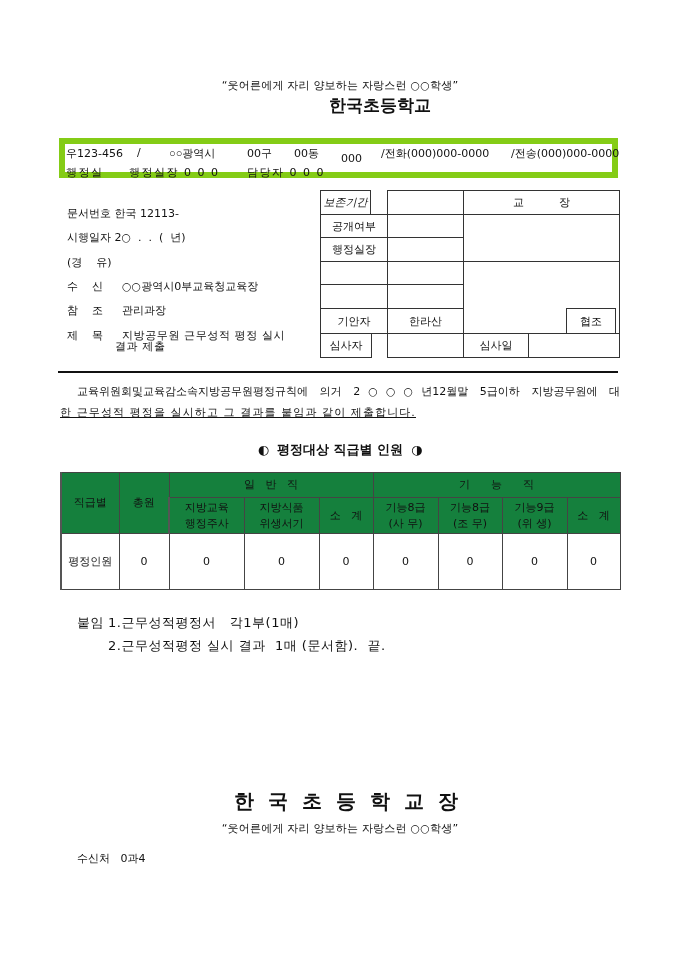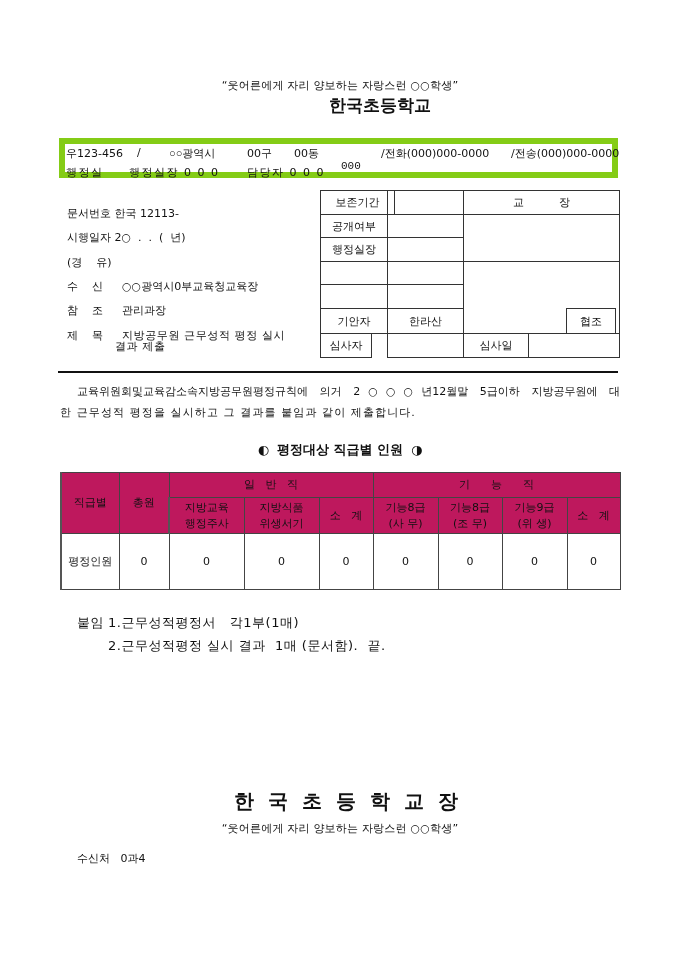--- a/index.html
+++ b/index.html
@@ -12,44 +12,44 @@
   #addr-box { position:absolute; left:59px; top:138px; width:559px; height:40px;
               border:6px solid #84cc16; box-sizing:border-box; }
   #addr-box span { position:absolute; white-space:pre; font-size:11px; }
   .info-line { position:absolute; left:60px; font-size:11px; white-space:pre; }
   .info-line .lbl { display:inline-block; width:55px; }
   .cell { position:absolute; box-sizing:border-box; border:1px solid #333;
           display:flex; align-items:center; justify-content:center; font-size:11px; white-space:pre; }
   #sep { position:absolute; left:58px; top:371px; width:560px; height:2px; background:#111; }
   .para { position:absolute; font-size:11px; white-space:nowrap; }
   #para1 { left:77px; top:384px; width:543px; text-align:justify; text-align-last:justify; }
-  #para2 { left:60px; top:405px; }
+  #para2 { left:60px; top:405px;text-decoration:underline; }
   #sec-title { top:441px; font-weight:bold; font-size:13px; font-family:"DejaVu Serif", serif; }
   #sec-title span { margin:0 4px; }
   table#grade { position:absolute; left:60px; top:472px; border-collapse:collapse; table-layout:fixed; width:559px; }
   #grade td { border:1px solid #444; text-align:center; vertical-align:middle; font-size:11px; padding:0; line-height:16px; }
-  #grade td.hd { background:#be185d; }
+  #grade td.hd { background:#15803d; }
   #grade tr.r1 { height:25px; } #grade tr.r2 { height:36px; } #grade tr.r3 { height:56px; }
   #grade td:first-child { border-left:2px solid #555; }
   .attach { position:absolute; font-size:13px; white-space:pre; }
   #bottom-title { top:788px; font-family:"DejaVu Serif", serif; font-weight:bold; font-size:20px; letter-spacing:14px; padding-left:26px; box-sizing:border-box; }
 </style>
 </head>
 <body>
 
 <div class="abs center slogan" style="top:78px;">“웃어른에게 자리 양보하는 자랑스런 ○○학생”</div>
 <div class="abs center title" style="top:94px;">한국초등학교</div>
 
 <div id="addr-box">
   <span style="left:1px; top:2px;">우123-456</span>
   <span style="left:72px; top:2px;">/</span>
   <span style="left:104px; top:2px;font-family:Liberation Serif, serif;">○○광역시</span>
   <span style="left:182px; top:2px;">00구</span>
   <span style="left:229px; top:2px;">00동</span>
-  <span style="left:276px; top:16px;font-family:Liberation Mono, monospace;">000</span>
+  <span style="left:276px; top:8px;">000</span>
   <span style="left:316px; top:2px;">/전화(000)000-0000</span>
   <span style="left:446px; top:2px;">/전송(000)000-0000</span>
   <span style="left:1px; top:21px; letter-spacing:1.5px;">행정실</span>
   <span style="left:64px; top:21px; letter-spacing:1.5px;">행정실장 0 0 0</span>
   <span style="left:182px; top:21px; letter-spacing:1.5px;">담당자 0 0 0</span>
 </div>
 
 <div class="info-line" style="top:193px;">
   <span>문서번호</span> <span>한국 12113-</span>
 </div>
@@ -64,21 +64,21 @@
 </div>
 <div class="info-line" style="top:290px;">
   <span class="lbl">참    조</span><span>관리과장</span>
 </div>
 <div class="info-line" style="top:315px;">
   <span class="lbl">제    목</span><span style="letter-spacing:0.6px;">지방공무원 근무성적 평정 실시</span>
 </div>
 <div class="info-line" style="top:339px; left:115px; letter-spacing:0.6px;">결과 제출</div>
 
 <div>
-  <div class="cell" style="left:320px;top:190px;width:75px;height:25px;">보존기간</div>
+  <div class="cell" style="left:320px;top:190px;width:51px;height:25px;font-style:italic;">보존기간</div>
   <div class="cell" style="left:387px;top:190px;width:77px;height:25px;"></div>
   <div class="cell" style="left:463px;top:190px;width:157px;height:25px;">교          장</div>
 
   <div class="cell" style="left:320px;top:214px;width:68px;height:24px;">공개여부</div>
   <div class="cell" style="left:387px;top:214px;width:77px;height:24px;"></div>
   <div class="cell" style="left:463px;top:214px;width:157px;height:48px;"></div>
 
   <div class="cell" style="left:320px;top:237px;width:68px;height:25px;">행정실장</div>
   <div class="cell" style="left:387px;top:237px;width:77px;height:25px;"></div>
 

